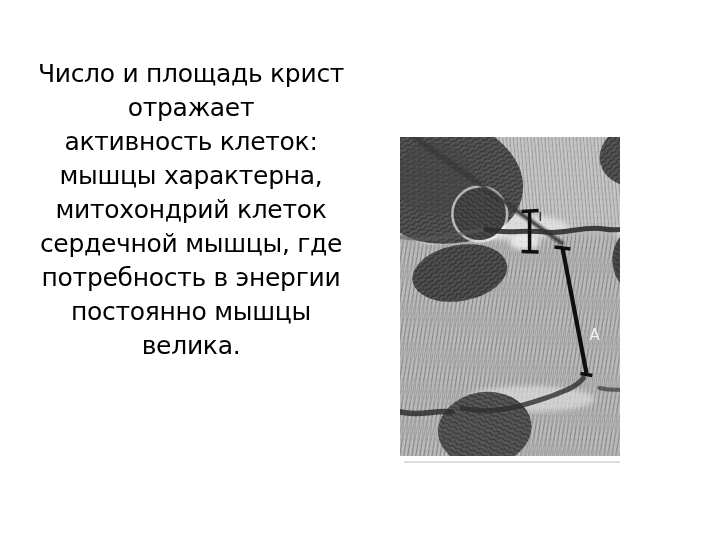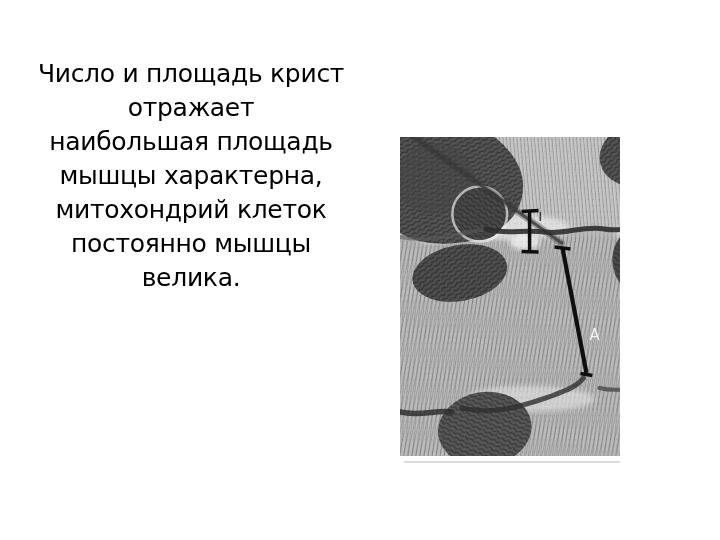--- a/index.html
+++ b/index.html
@@ -34,23 +34,25 @@
   }
 </style>
 </head>
 <body>
 
 <div class="slide">
 
   <div class="text-block">
     <div class="line">Число и площадь крист</div>
     <div class="line">отражает</div>
-    <div class="line">наибольшая площадь</div>
+    <div class="line">активность клеток:</div>
     <div class="line">мышцы характерна,</div>
     <div class="line">митохондрий клеток</div>
+    <div class="line">сердечной мышцы, где</div>
+    <div class="line">потребность в энергии</div>
     <div class="line">постоянно мышцы</div>
     <div class="line">велика.</div>
   </div>
 
   <div class="figure">
     <svg viewBox="0 0 320 319" preserveAspectRatio="none">
       <defs>
         <pattern id="st1" patternUnits="userSpaceOnUse" width="4" height="12" patternTransform="rotate(6)">
           <line x1="1.5" y1="0" x2="1.5" y2="12" stroke="rgba(50,50,50,0.22)" stroke-width="1.2"></line>
         </pattern>

